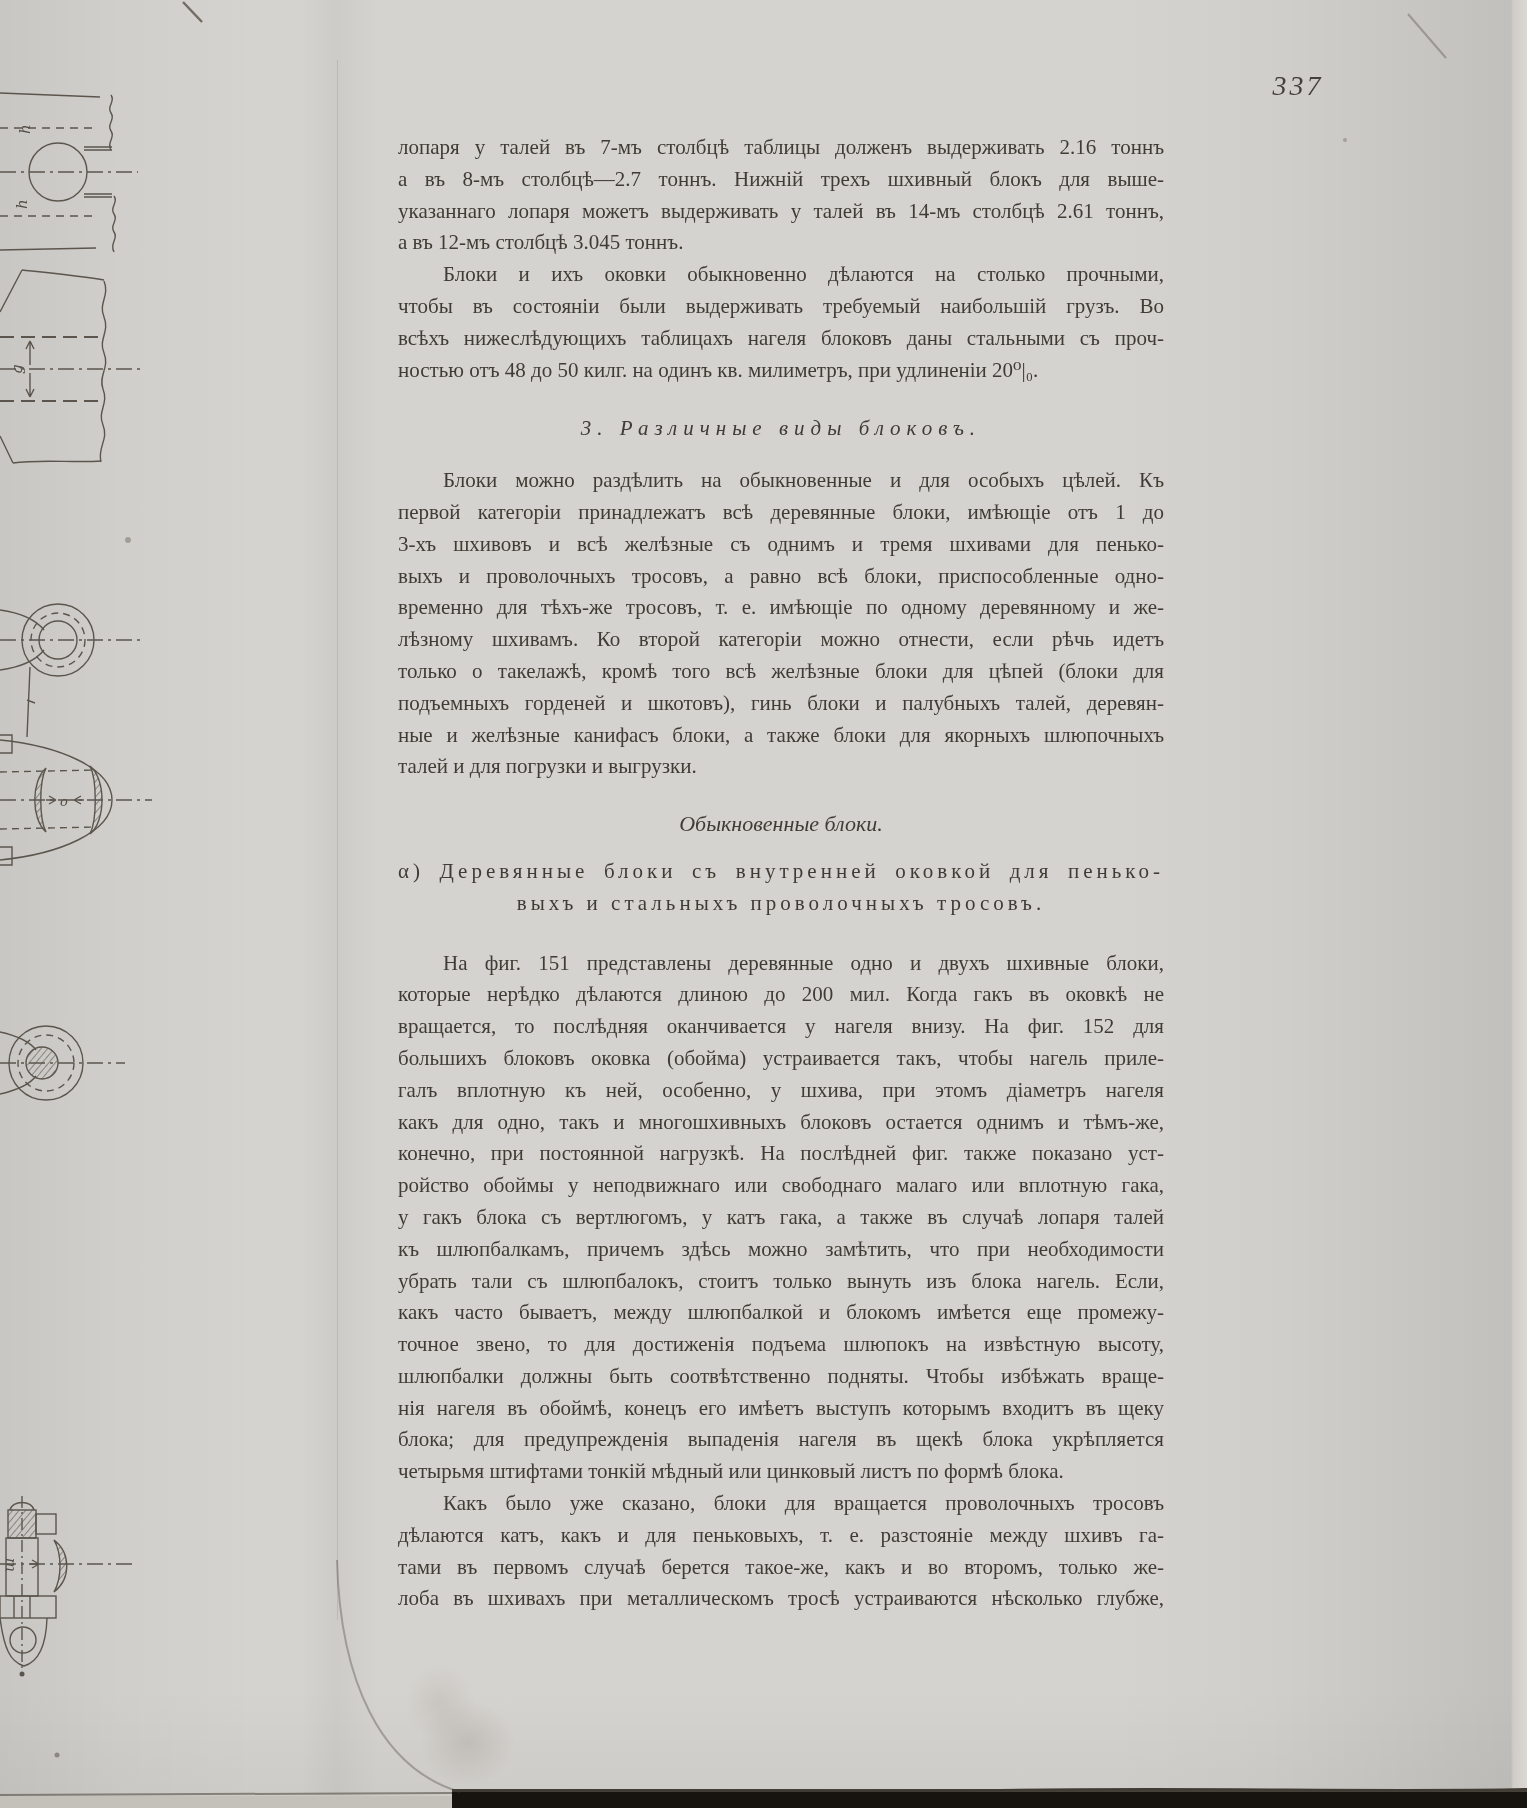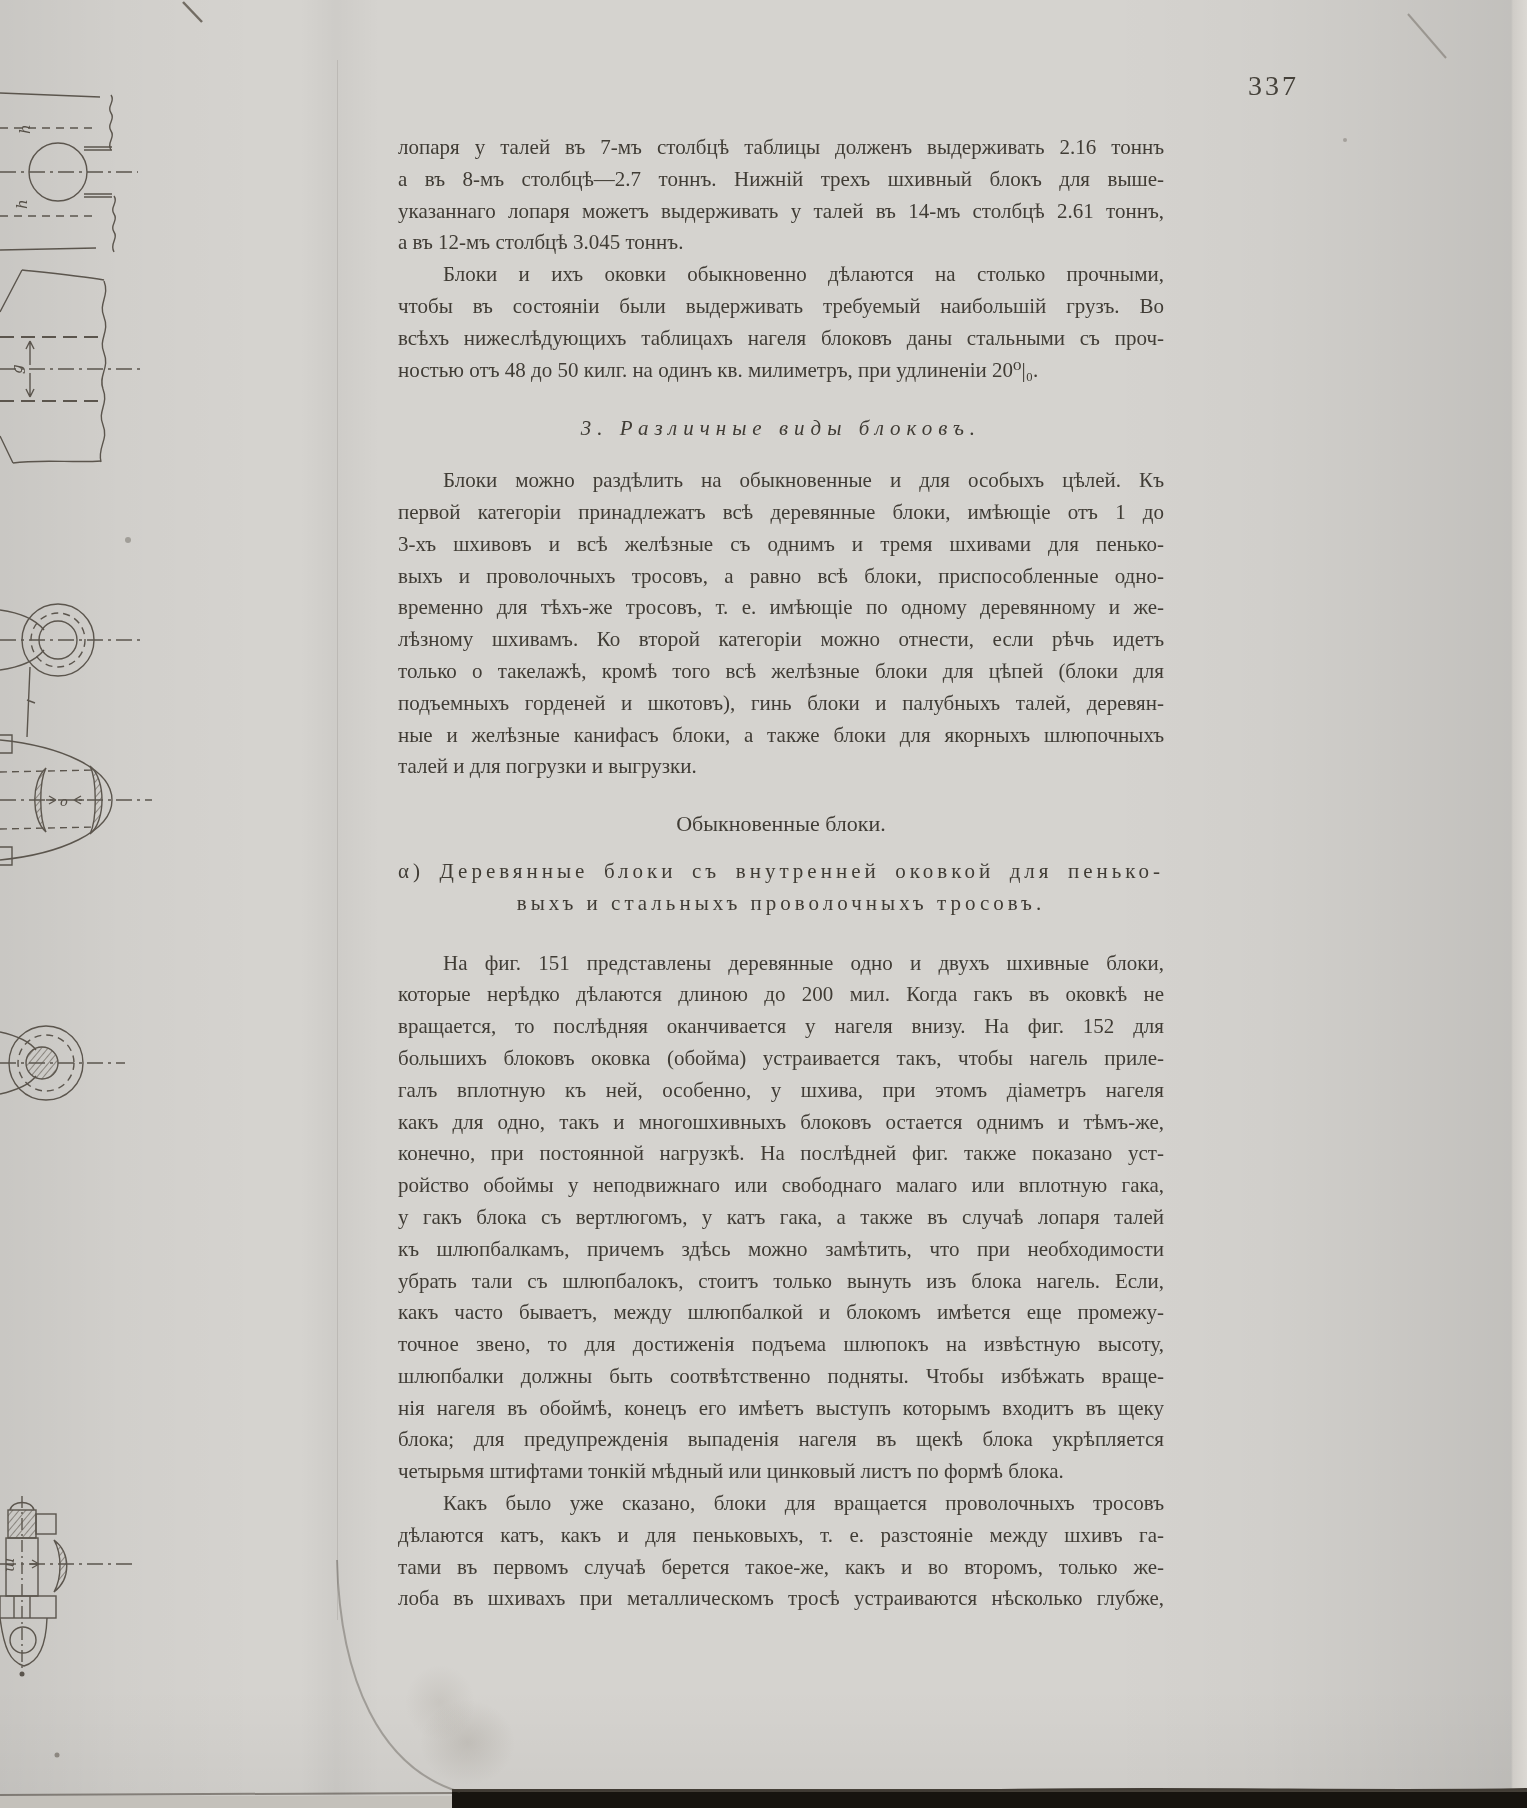--- a/index.html
+++ b/index.html
@@ -8,29 +8,29 @@
     font-family:"Liberation Serif","DejaVu Serif",serif;color:#3e3a33;
     background:
       linear-gradient(90deg, rgba(0,0,0,0.06) 0px, rgba(0,0,0,0.02) 120px, rgba(0,0,0,0) 260px),
       linear-gradient(270deg, #dcd9d4 0px, #cfccc7 14px, rgba(0,0,0,0.09) 16px, rgba(0,0,0,0.06) 120px, rgba(0,0,0,0.02) 260px, rgba(0,0,0,0) 420px),
       linear-gradient(0deg, rgba(0,0,0,0.04) 0px, rgba(0,0,0,0) 120px),
       #d5d3cf;
   }
   .gutter-line{position:absolute;left:337px;top:60px;width:1px;height:1560px;background:rgba(70,63,54,0.13);}
   .gutter-shade{position:absolute;left:300px;top:0;width:80px;height:1808px;
     background:linear-gradient(90deg, rgba(0,0,0,0) 0, rgba(0,0,0,0.035) 45%, rgba(0,0,0,0) 100%);}
-  .pagenum{position:absolute;left:1248px;top:70px;width:100px;text-align:left;
-    font-size:28px;letter-spacing:3px;color:#45413a;}
+  .pagenum{position:absolute;left:1248px;top:70px;width:100px;text-align:center;
+    font-size:28px;letter-spacing:3px;color:#45413a;font-style:italic;}
   .textcol{position:absolute;left:398px;top:132px;width:766px;font-size:21px;line-height:31.8px;
     color:#403c35;}
   .line{text-align:justify;text-align-last:justify;}
   .line.last{text-align-last:left;}
   .ind{text-indent:45px;}
   .h-num{margin:27px 0 20px;text-align:center;letter-spacing:6px;font-style:italic;}
-  .h-ital{margin:25px 0 16px;text-align:center;font-size:22px;}
+  .h-ital{margin:25px 0 16px;text-align:center;font-style:italic;font-size:22px;}
   .h-sub1{letter-spacing:4px;text-align:justify;text-align-last:justify;margin-top:8px;}
   .h-sub2{letter-spacing:4px;text-align:center;margin-bottom:28px;}
   svg{position:absolute;left:0;top:0;}
   .figs{z-index:2;}
   .edges{z-index:3;}
   .band{position:absolute;left:452px;top:1792px;width:1075px;height:16px;background:#17140f;}
   .band-top{position:absolute;left:452px;top:1789px;width:1075px;height:3px;background:#454038;}
   .bottom-paper{position:absolute;left:0;top:1796px;width:455px;height:12px;background:#c4c1bb;}
   .smudge1{position:absolute;left:420px;top:1700px;width:95px;height:85px;border-radius:50%;
     background:radial-gradient(closest-side, rgba(104,94,80,0.16), rgba(104,94,80,0));}

